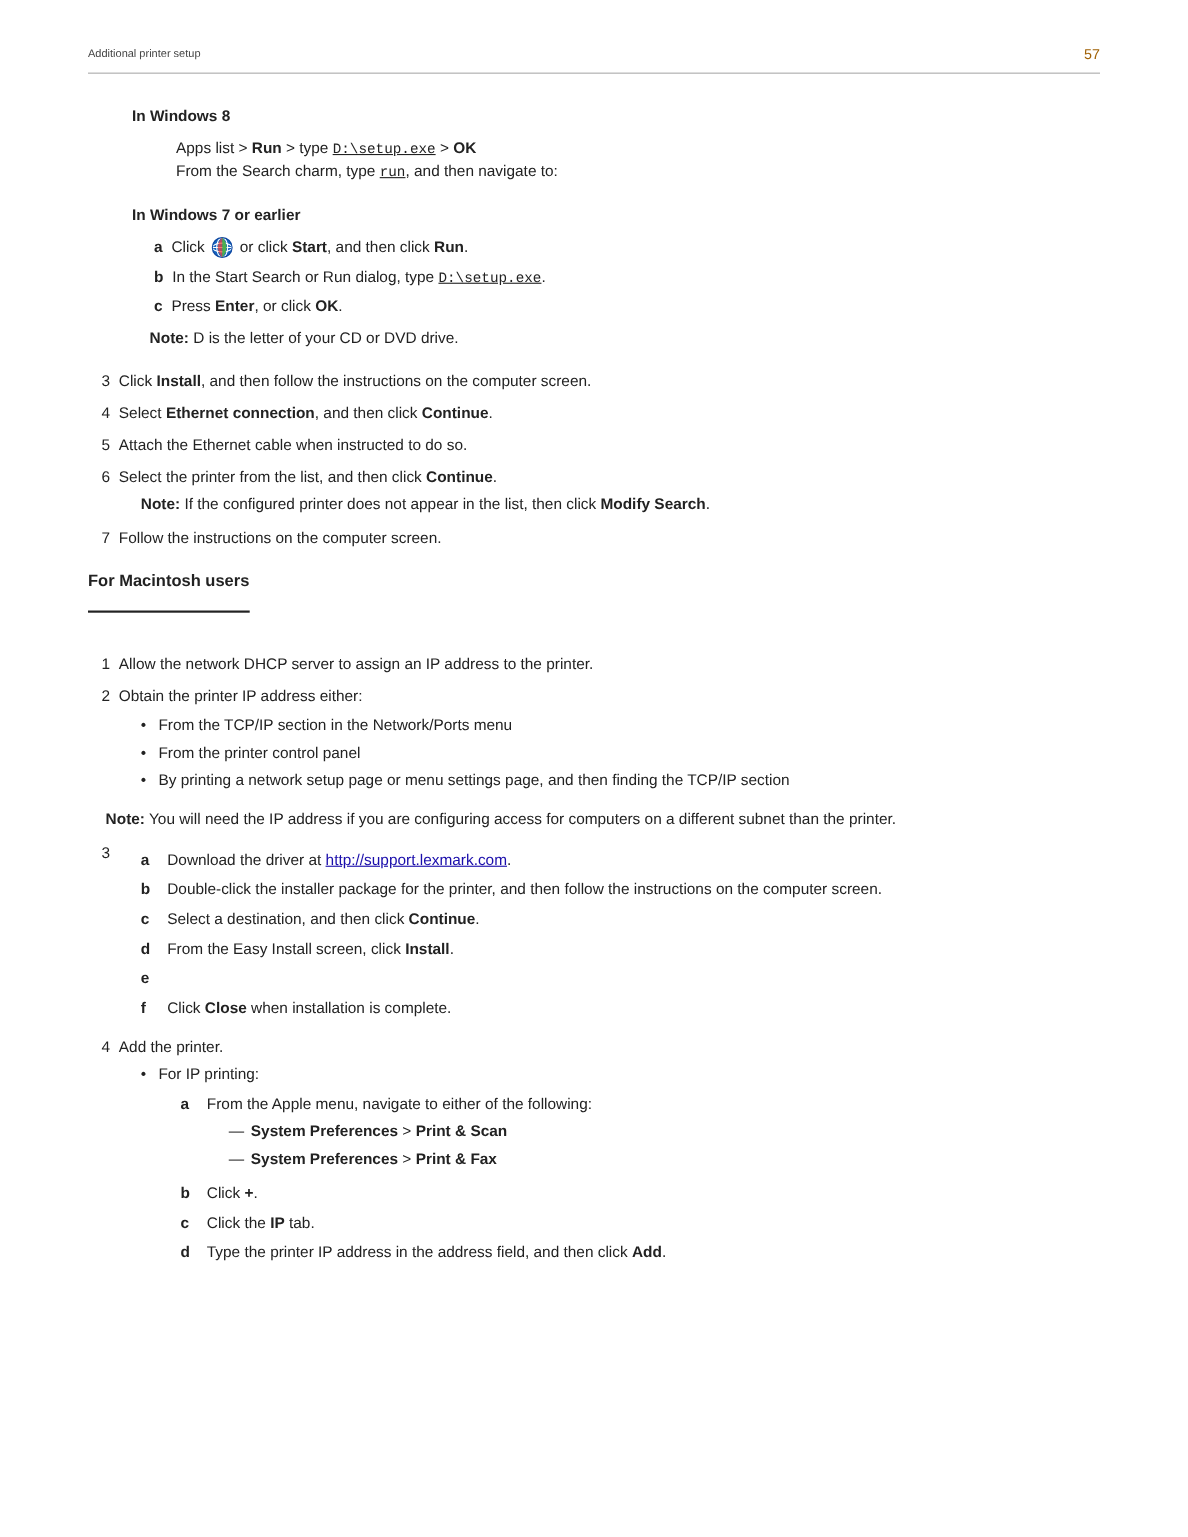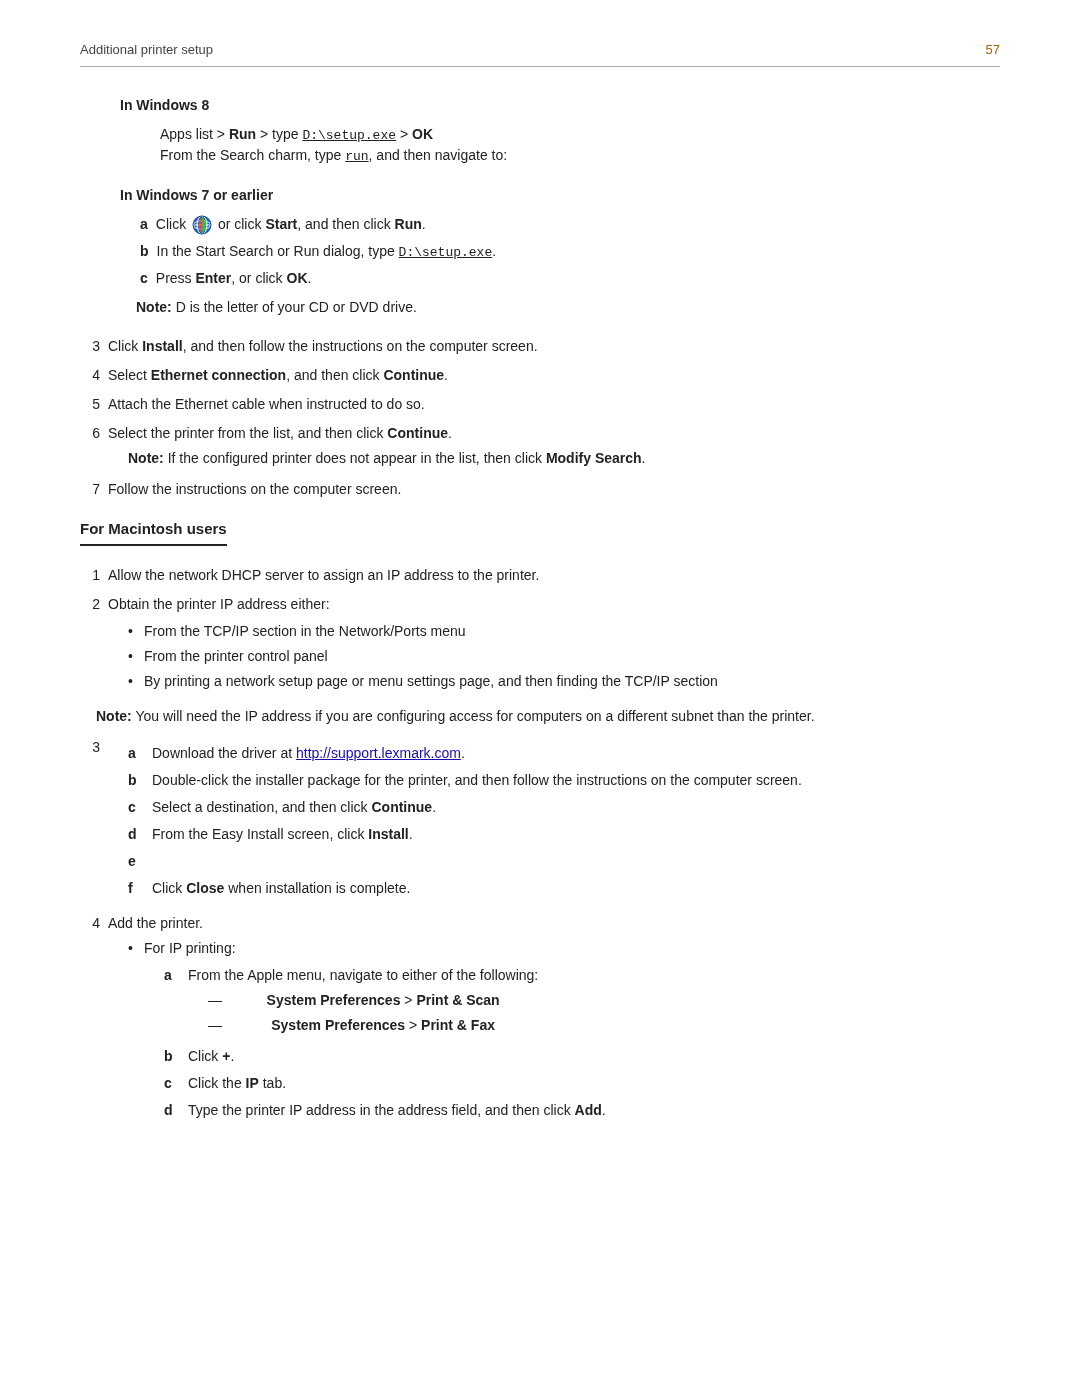--- a/index.html
+++ b/index.html
@@ -14,21 +14,21 @@
       line-height: 1.5;
     }
     .page-header {
       display: flex;
       justify-content: space-between;
       align-items: center;
       border-bottom: 1px solid #aaa;
       padding-bottom: 6px;
       margin-bottom: 28px;
     }
-    .page-header-title { font-size: 13px; color: #444; }
+    .page-header-title { font-size: 10px; color: #444; }
     .page-header-number { font-size: 13px; color: #a16207; }
 
     .section { margin-bottom: 18px; }
     .subsection-heading {
       font-size: 14px;
       font-weight: bold;
       margin-bottom: 8px;
       margin-top: 10px;
     }
 
@@ -41,21 +41,21 @@
       margin-bottom: 4px;
       padding-left: 16px;
       position: relative;
     }
     .bullet-list li::before {
       content: "•";
       position: absolute;
       left: 0;
     }
 
-    .dash-list { list-style: none; margin: 4px 0 4px 20px; padding: 0; text-align: center; }
+    .dash-list { list-style: none; margin: 4px 0 4px 20px; padding: 0; }
     .dash-list li {
       margin-bottom: 4px;
       padding-left: 20px;
       position: relative;
     }
     .dash-list li::before {
       content: "—";
       position: absolute;
       left: 0;
     }
@@ -67,22 +67,22 @@
       font-size: 13px;
       text-decoration: underline;
     }
     .bold { font-weight: bold; }
     a { color: #1a0dab; text-decoration: underline; }
 
     .for-mac-heading {
       font-size: 15px;
       font-weight: bold;
       border-bottom: 2px solid #222;
-      padding-bottom: 3px;
-      margin-bottom: 7px;
+      padding-bottom: 14px;
+      margin-bottom: 24px;
       display: inline-block;
     }
   </style>
 </head>
 <body>
 
 <div class="page-header">
   <span class="page-header-title">Additional printer setup</span>
   <span class="page-header-number">57</span>
 </div>

